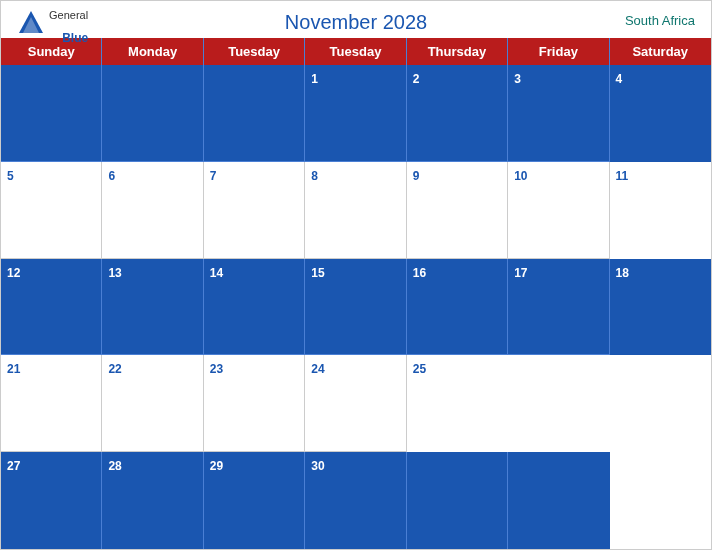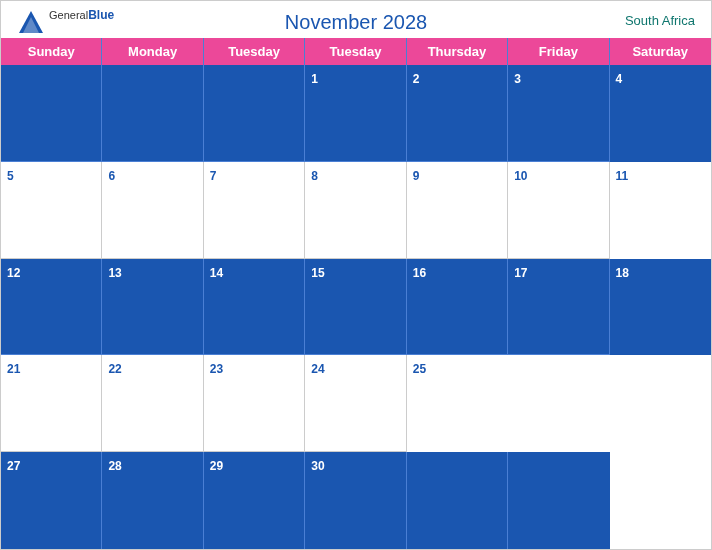--- a/index.html
+++ b/index.html
@@ -55,22 +55,23 @@
     }
 
     .logo-wrapper {
       display: flex;
       align-items: flex-start;
       gap: 4px;
     }
 
     .logo-svg-area {
       display: flex;
-      flex-direction: row;
-      align-items: flex-start;
+      flex-direction: column;
+      align-items: flex-end;
+      gap: 11px;
     }
 
     .month-title {
       font-size: 20px;
       color: #1a56b0;
       font-weight: normal;
       text-align: center;
     }
 
     .country-label {
@@ -78,21 +79,21 @@
       right: 16px;
       top: 50%;
       transform: translateY(-50%);
       font-size: 13px;
       color: #0f766e;
     }
 
     .days-header {
       display: grid;
       grid-template-columns: repeat(7, 1fr);
-      background: #ec4899;
+      background: #b91c1c;
     }
 
     .day-header-cell {
       color: #fff;
       text-align: center;
       padding: 6px 4px;
       font-size: 13px;
       font-weight: bold;
       border-right: 1px solid #4a7fd4;
     }

